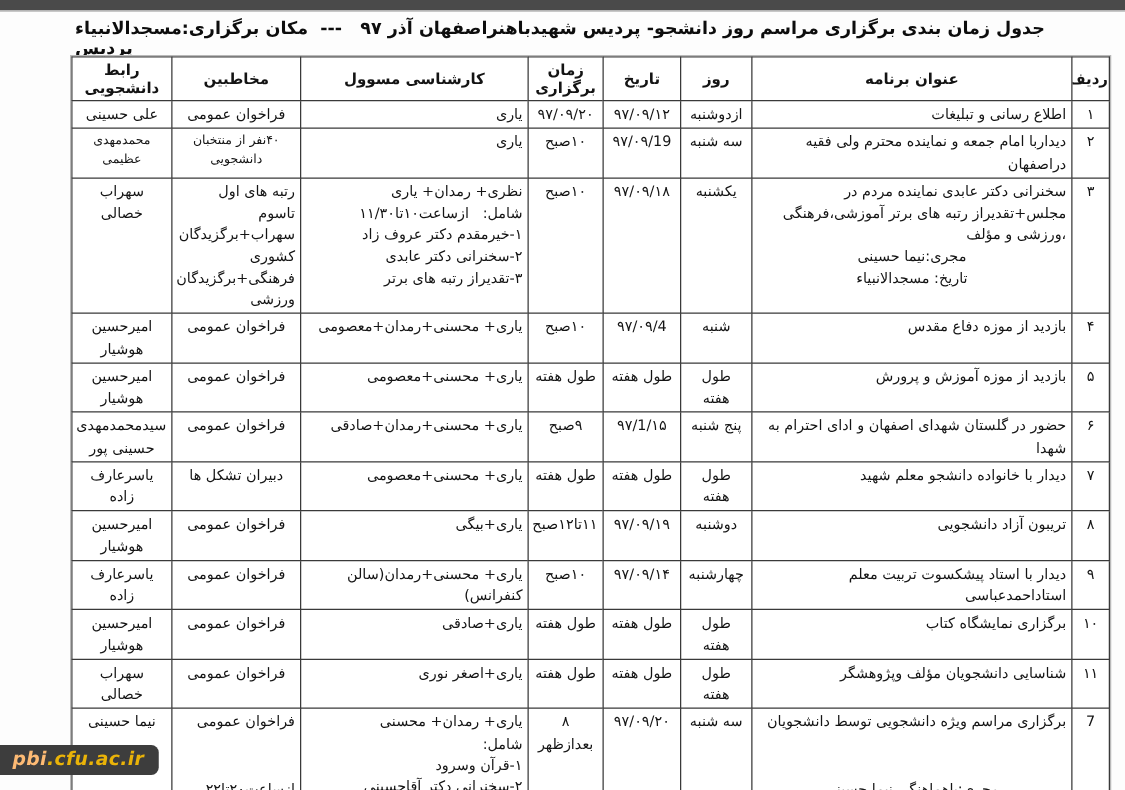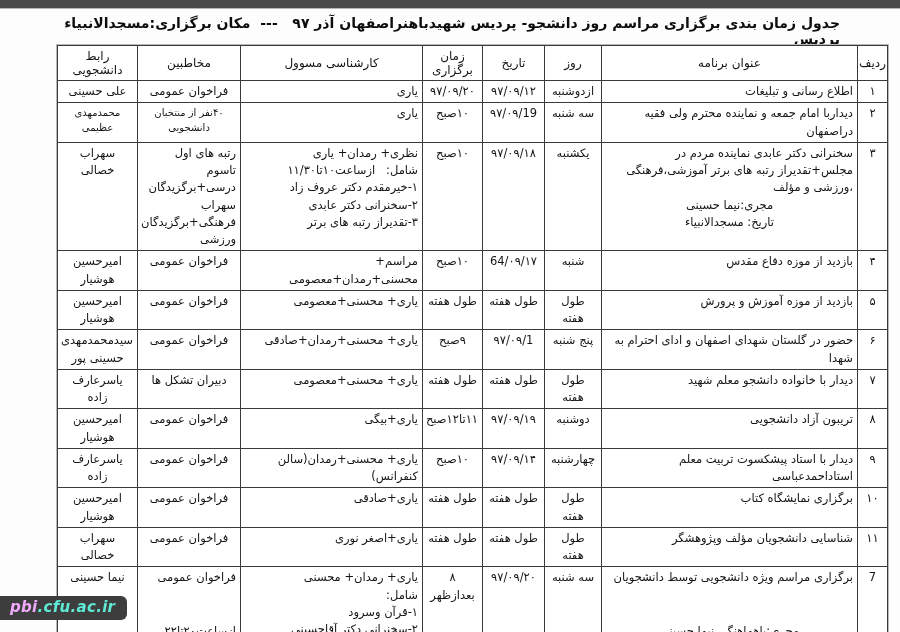--- a/index.html
+++ b/index.html
@@ -1,25 +1,25 @@
 <!DOCTYPE html>
 <html lang="fa"><head>
 <meta charset="utf-8">
 <style>
   *{margin:0;padding:0;box-sizing:border-box}
   html,body{width:900px;height:632px}
   body{background:#fdfdfd;font-family:"DejaVu Sans",sans-serif;position:relative;overflow:hidden;color:#1a1a1a}
   .topbar{position:absolute;top:0;left:0;width:900px;height:9px;background:#4a4a4a;border-bottom:1px solid #b5b5b5}
-  .doc-title{position:absolute;top:15px;left:60px;right:60px;text-align:right;direction:rtl;
+  .doc-title{position:absolute;top:15px;left:60px;right:60px;text-align:left;direction:rtl;
              font-size:14px;font-weight:bold;color:#0d0d0d}
   table{position:absolute;top:45px;left:57px;width:830px;table-layout:fixed;border-collapse:collapse;
         direction:rtl;font-size:11.5px;color:#141414;background:#fff}
   table{border:1px solid #5a5a5a;outline:1px solid #b9b9b9}
   th,td{border:1px solid #3a3a3a;vertical-align:top;padding:2px 4px;overflow:hidden}
-  th{font-weight:normal;text-align:center;vertical-align:middle;font-size:12px;padding:3px 1px;background:#fff}
+  th{font-weight:bold;text-align:center;vertical-align:middle;font-size:12px;padding:3px 1px;background:#fff}
   thead tr{height:25px}
   tbody tr:nth-child(1){height:22px}
   tbody tr:nth-child(2){height:27px}
   tbody tr:nth-child(3){height:105px}
   tbody tr:nth-child(4){height:24px}
   tbody tr:nth-child(5){height:24px}
   tbody tr:nth-child(6){height:37px}
   tbody tr:nth-child(7){height:25px}
   tbody tr:nth-child(8){height:24px}
   tbody tr:nth-child(9){height:24px}
@@ -30,22 +30,22 @@
   .b{font-weight:normal}
   .sm{font-size:10px}
   .c{text-align:center}
   .r{text-align:right}
   .gap{margin-top:36px}
   td.c{text-align:center}
   td.r{text-align:right}
   .watermark{position:absolute;top:596px;left:0;background:#3d3d3d;border-radius:0 6px 6px 0;
              padding:2px 12px 4px 10px;font-style:italic;font-weight:bold;font-size:15px;
              letter-spacing:.3px;direction:ltr}
-  .wm-a{color:#f0abfc}
-  .wm-b{color:#5eead4}
+  .wm-a{color:#fdba74}
+  .wm-b{color:#eab308}
 </style>
 </head>
 <body>
 
 <div class="topbar"></div>
 
 <div class="doc-title">جدول زمان بندی برگزاری مراسم روز دانشجو- پردیس شهیدباهنراصفهان آذر ۹۷ &nbsp;&nbsp;--- &nbsp;مکان برگزاری:مسجدالانبیاء پردیس</div>
 
 <table>
   <colgroup>
@@ -143,46 +143,46 @@
         </td>
         <td class="r">
           <div class="ln">نظری+ رمدان+ یاری</div>
           <div class="ln b">شامل:&nbsp;&nbsp;&nbsp;ازساعت۱۰تا۱۱/۳۰</div>
           <div class="ln">۱-خیرمقدم دکتر عروف زاد</div>
           <div class="ln">۲-سخنرانی دکتر عابدی</div>
           <div class="ln">۳-تقدیراز رتبه های برتر</div>
         </td>
         <td class="r">
           <div class="ln">رتبه های اول تاسوم</div>
-          <div class="ln">درسی+برگزیدگان سهراب</div>
+          <div class="ln">سهراب+برگزیدگان کشوری</div>
           <div class="ln">فرهنگی+برگزیدگان</div>
           <div class="ln">ورزشی</div>
         </td>
         <td class="c">
           <div class="ln">سهراب خصالی</div>
         </td>
       </tr>
       <tr>
         <td class="c">
           <div class="ln">۴</div>
         </td>
         <td class="r">
           <div class="ln">بازدید از موزه دفاع مقدس</div>
         </td>
         <td class="c">
           <div class="ln">شنبه</div>
         </td>
         <td class="c">
-          <div class="ln">64/۰۹/۱۷</div>
+          <div class="ln">۹۷/۰۹/4</div>
         </td>
         <td class="c">
           <div class="ln">۱۰صبح</div>
         </td>
         <td class="r">
-          <div class="ln">مراسم+ محسنی+رمدان+معصومی</div>
+          <div class="ln">یاری+ محسنی+رمدان+معصومی</div>
         </td>
         <td class="c">
           <div class="ln">فراخوان عمومی</div>
         </td>
         <td class="c">
           <div class="ln">امیرحسین هوشیار</div>
         </td>
       </tr>
       <tr>
         <td class="c">
@@ -214,21 +214,21 @@
         <td class="c">
           <div class="ln">۶</div>
         </td>
         <td class="r">
           <div class="ln">حضور در گلستان شهدای اصفهان و ادای احترام به شهدا</div>
         </td>
         <td class="c">
           <div class="ln">پنج شنبه</div>
         </td>
         <td class="c">
-          <div class="ln">۹۷/۰۹/1</div>
+          <div class="ln">۹۷/1/۱۵</div>
         </td>
         <td class="c">
           <div class="ln">۹صبح</div>
         </td>
         <td class="r">
           <div class="ln">یاری+ محسنی+رمدان+صادقی</div>
         </td>
         <td class="c">
           <div class="ln">فراخوان عمومی</div>
         </td>

